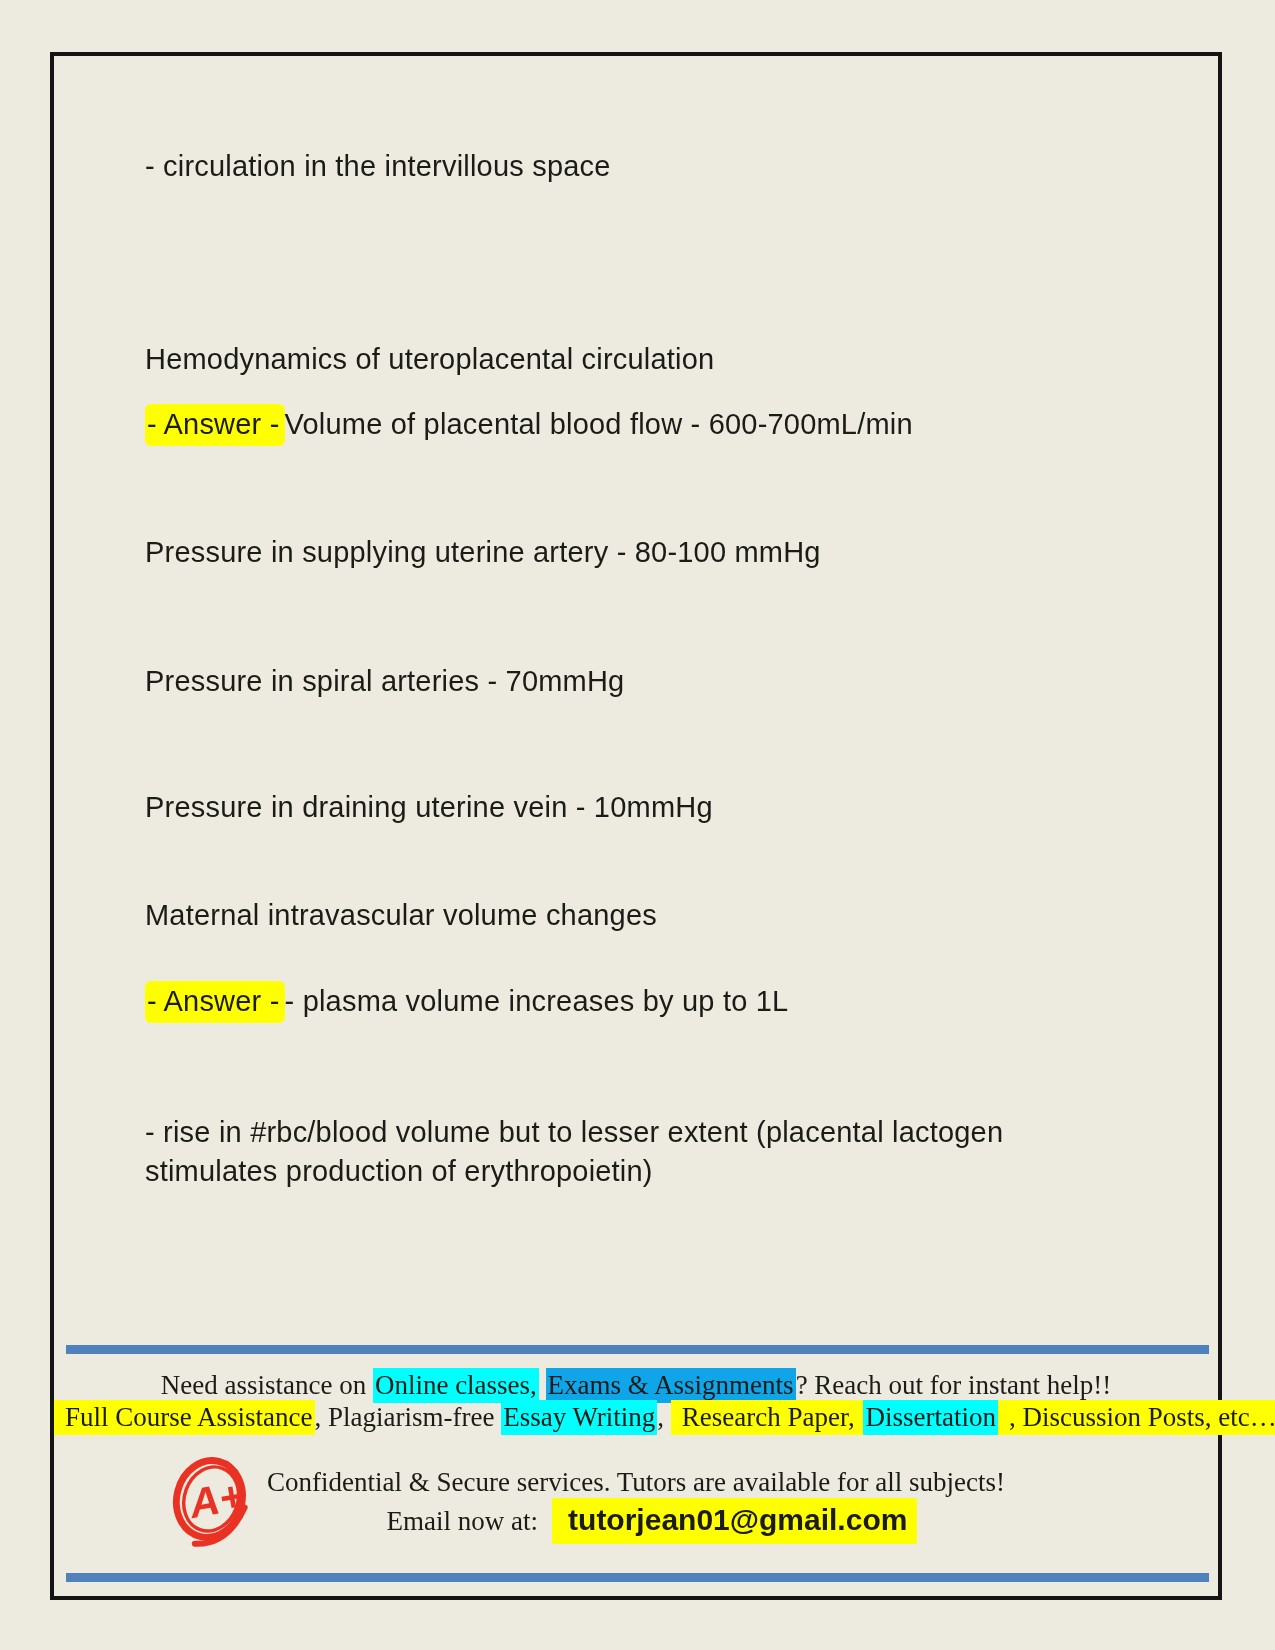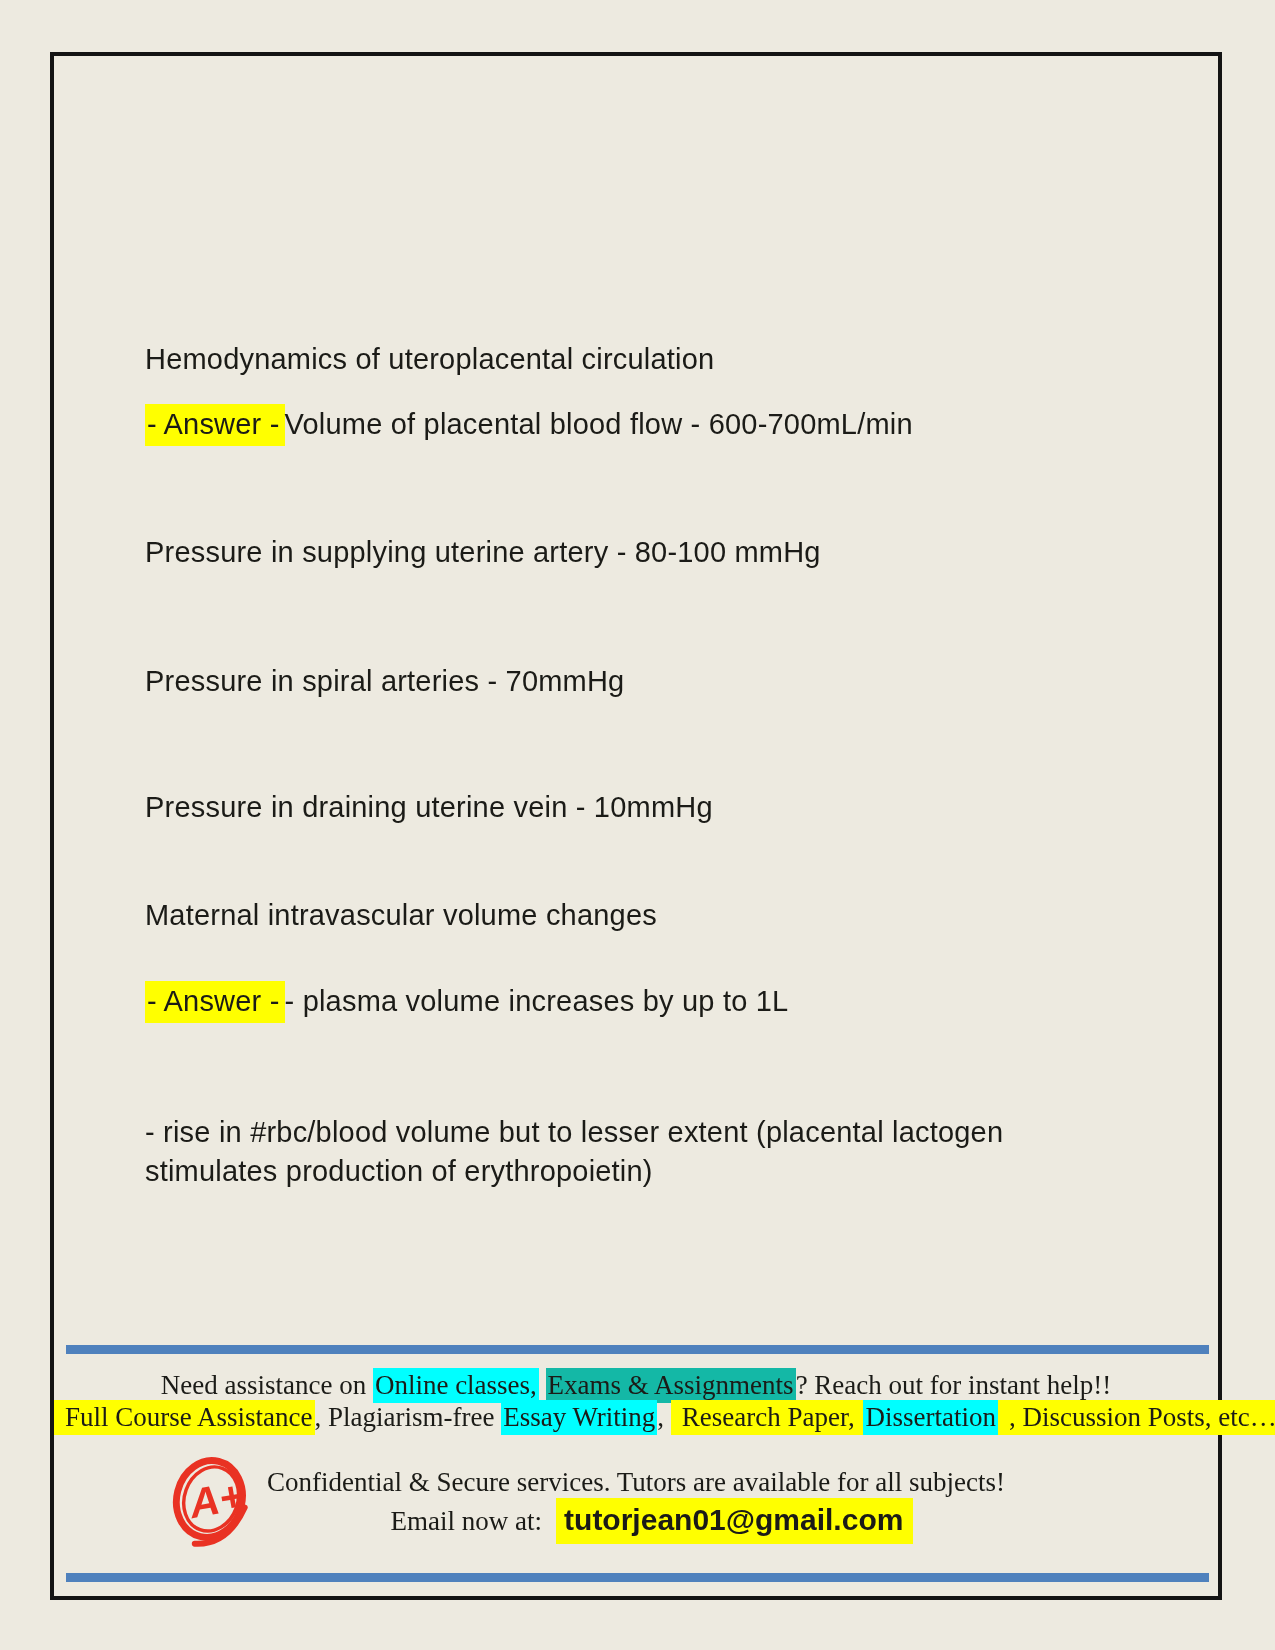--- a/index.html
+++ b/index.html
@@ -19,66 +19,68 @@
   }
   .note-line{
     position:absolute;left:91px;
     font-size:29px;line-height:38px;
     white-space:nowrap;
     letter-spacing:0.2px;
   }
   .hl-answer{
     background:#ffff00;
     padding:4px 5px 6px 2px;
+    border-radius:6px;
   }
   .rule{
     position:absolute;left:12px;
     width:1143px;height:9px;
     background:#4f81bd;
   }
   .f-line{
     position:absolute;left:0;width:100%;
     text-align:center;
     font-family:"Liberation Serif",serif;
     font-size:27px;line-height:32px;
     white-space:nowrap;
   }
   .hl-y{background:#ffff00;padding:2px 2px 3px 11px;}
   .hl-c{background:#00ffff;padding:2px 2px 3px 2px;}
-  .hl-g{background:#14b8a6;padding:2px 2px 3px 2px;}
+  .hl-g{background:#0ea5e9;padding:2px 2px 3px 2px;}
   .email-row{
     position:absolute;left:0;width:100%;
     text-align:center;white-space:nowrap;
   }
   .email-label{
     font-family:"Liberation Serif",serif;
     font-size:27px;
     vertical-align:middle;
     margin-left:32px;
   }
   .email-addr{
     display:inline-block;
     margin-left:14px;
     background:#ffff00;
     font-family:"Liberation Sans",sans-serif;
     font-weight:bold;
     font-size:30px;
-    padding:5px 10px 7px 8px;
+    padding:5px 10px 7px 16px;
     vertical-align:middle;
   }
   .logo{
     position:absolute;left:115px;top:1400px;
     width:86px;height:98px;
   }
 </style>
 </head>
 <body>
 
 <div class="frame">
 
+  <div class="note-line" style="top:91px"><span>- circulation in the intervillous space</span></div>
   <div class="note-line" style="top:284px"><span>Hemodynamics of uteroplacental circulation</span></div>
   <div class="note-line" style="top:349px"><span class="hl-answer">- Answer -</span><span>Volume of placental blood flow - 600-700mL/min</span></div>
   <div class="note-line" style="top:477px"><span>Pressure in supplying uterine artery - 80-100 mmHg</span></div>
   <div class="note-line" style="top:606px"><span>Pressure in spiral arteries - 70mmHg</span></div>
   <div class="note-line" style="top:732px"><span>Pressure in draining uterine vein - 10mmHg</span></div>
   <div class="note-line" style="top:840px"><span>Maternal intravascular volume changes</span></div>
   <div class="note-line" style="top:926px"><span class="hl-answer">- Answer -</span><span>- plasma volume increases by up to 1L</span></div>
   <div class="note-line" style="top:1057px"><span>- rise in #rbc/blood volume but to lesser extent (placental lactogen</span></div>
   <div class="note-line" style="top:1096px"><span>stimulates production of erythropoietin)</span></div>
 

